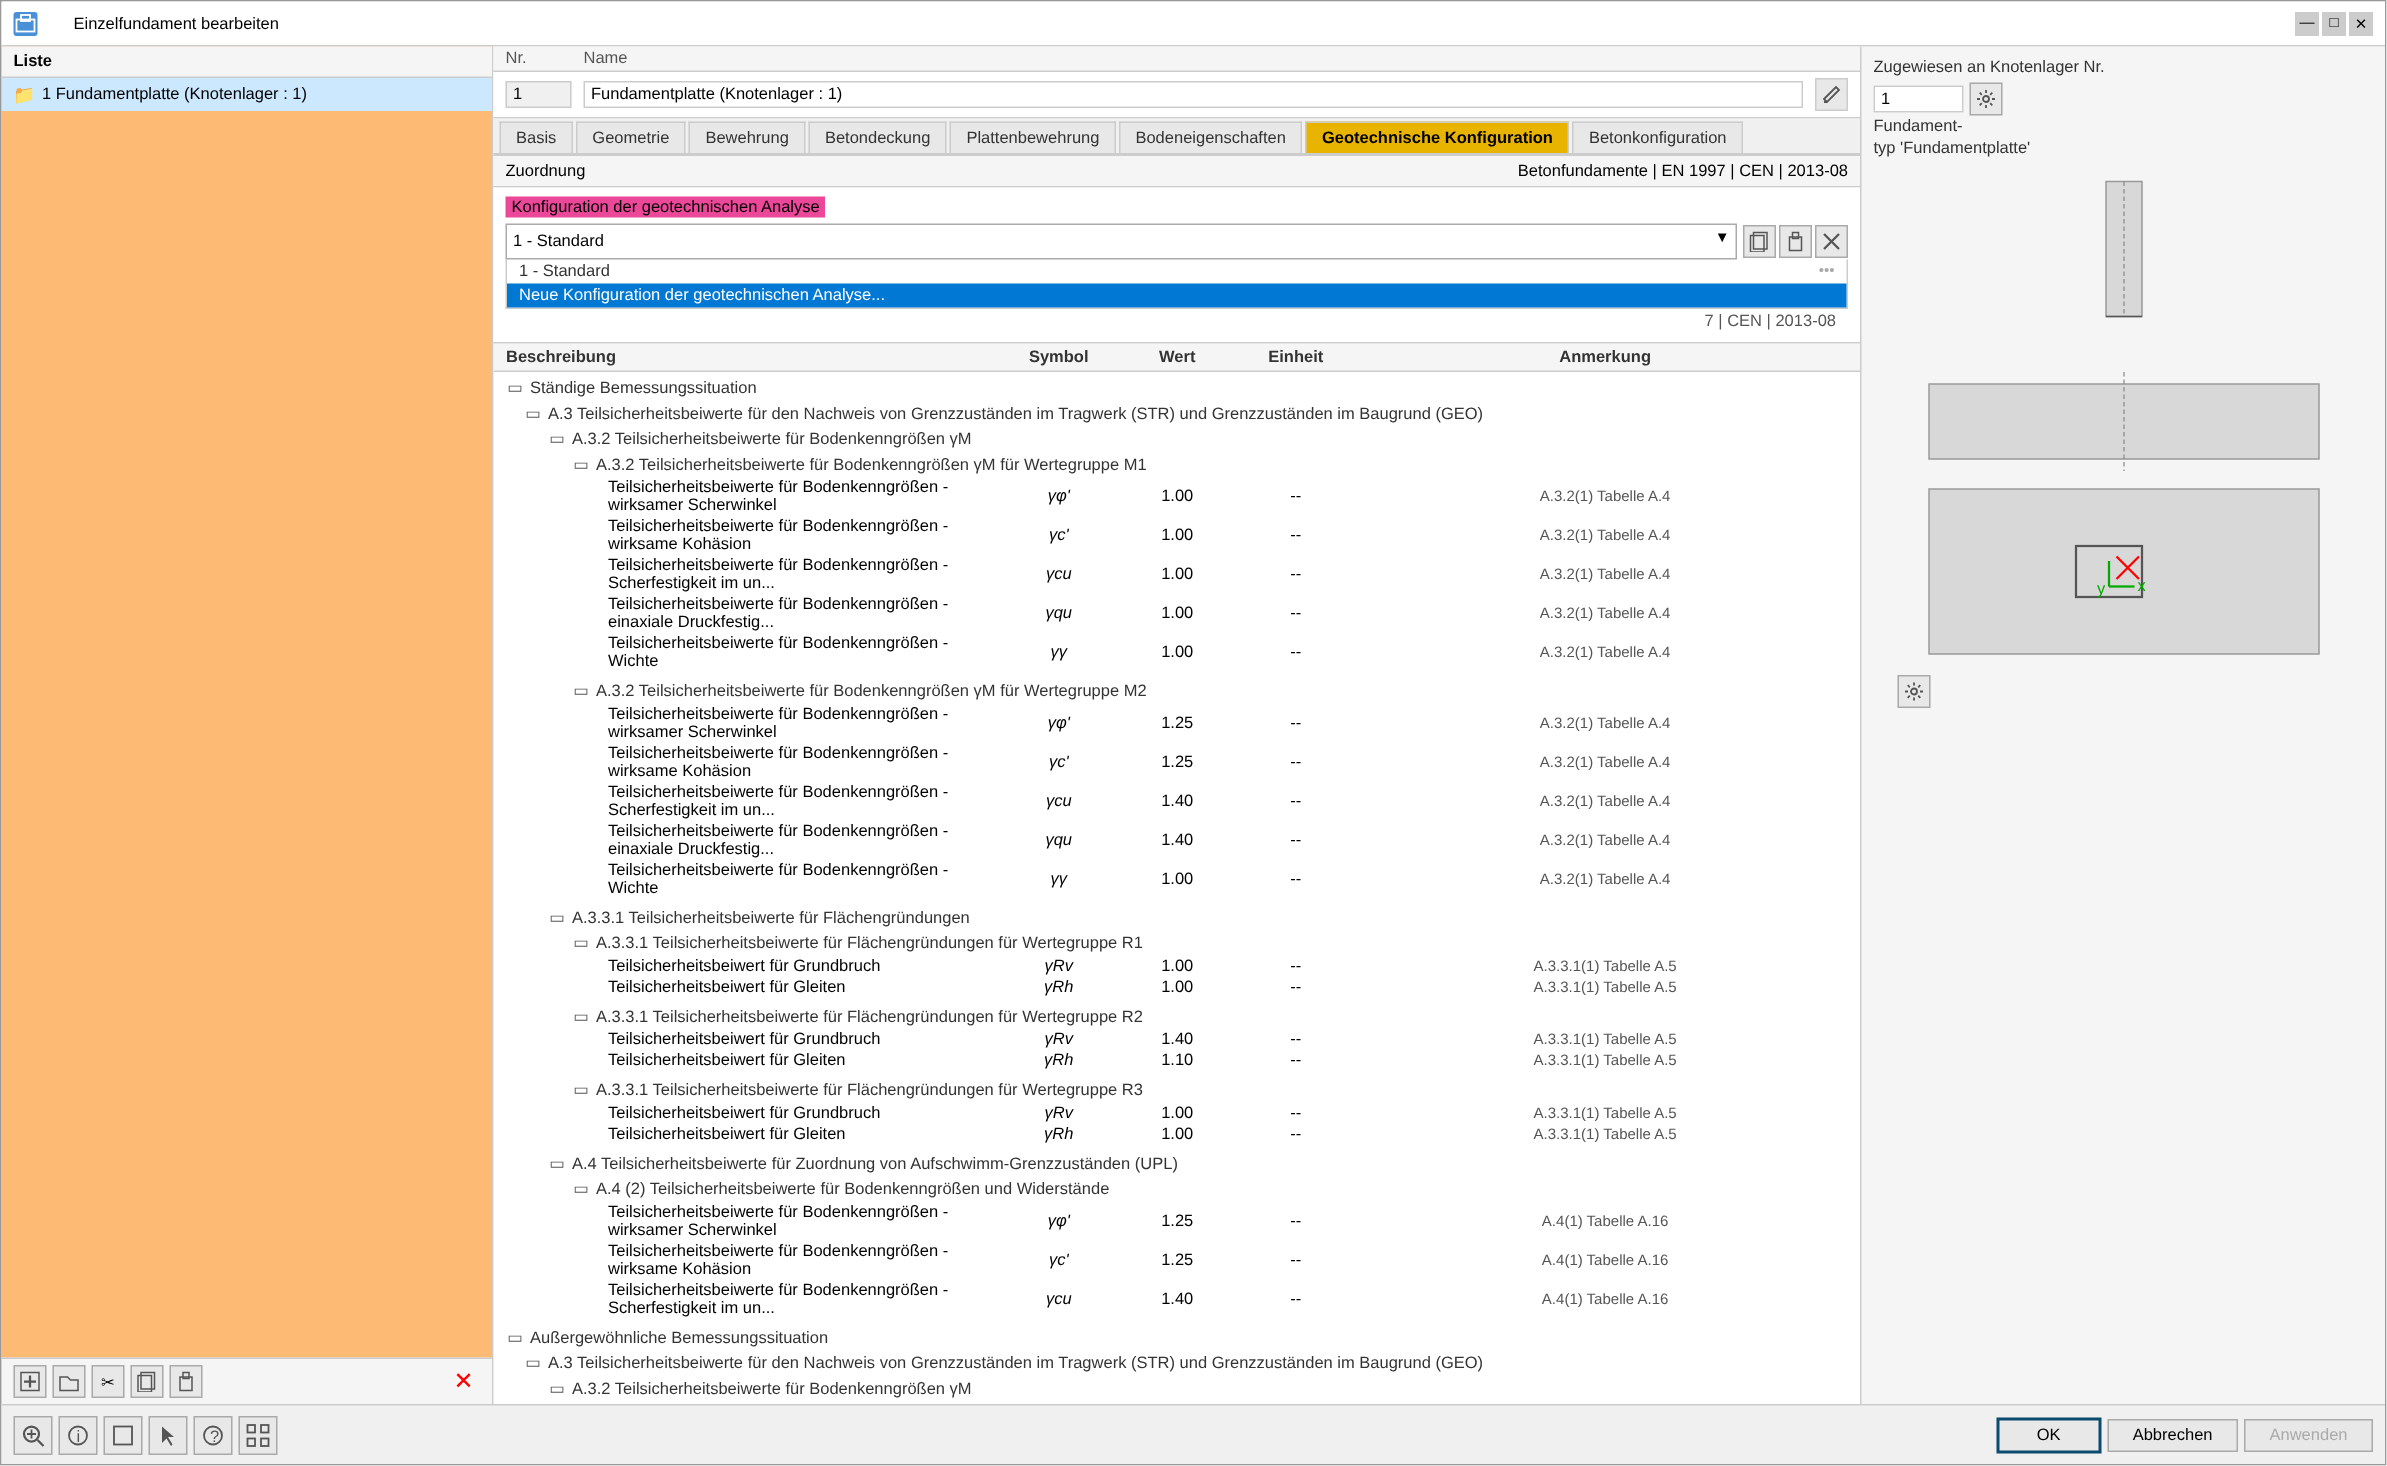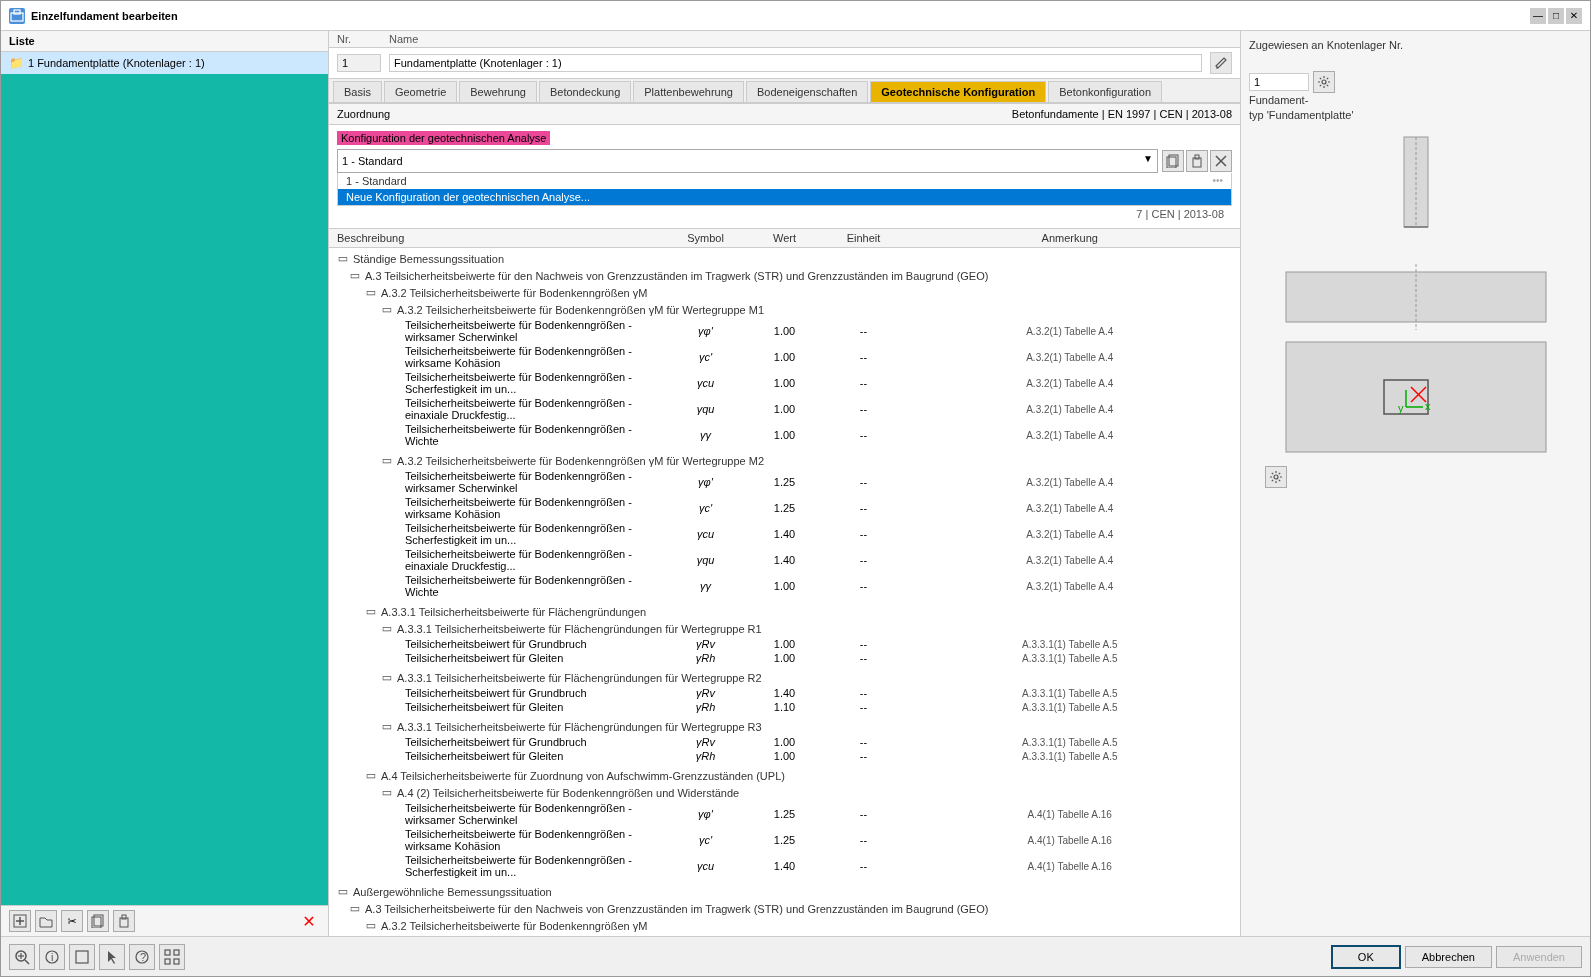--- a/index.html
+++ b/index.html
@@ -1,31 +1,31 @@
 <!DOCTYPE html>
 <html><head>
   <meta charset="utf-8">
   <style>
     * { box-sizing: border-box; margin: 0; padding: 0; font-family: 'Segoe UI', Arial, sans-serif; font-size: 11px; }
     body { background: #f0f0f0; width: 1591px; height: 977px; overflow: hidden; }
     
     
     .window { width: 1591px; height: 977px; background: #f0f0f0; border: 1px solid #999; display: flex; flex-direction: column; }
     .title-bar { background: #fff; height: 30px; display: flex; align-items: center; padding: 0 8px; border-bottom: 1px solid #ccc; justify-content: space-between; }
-    .title-bar-left { display: flex; align-items: center; gap: 6px; font-size: 12px; font-weight: bold; }
+    .title-bar-left { display: flex; align-items: center; gap: 24px; font-size: 12px; }
     .title-bar-icon { width: 16px; height: 16px; background: #4a90d9; border-radius: 2px; display: flex; align-items: center; justify-content: center; color: white; font-size: 9px; font-weight: bold; }
     .title-bar-controls { display: flex; gap: 2px; }
     .title-btn { width: 16px; height: 16px; background: #ccc; border: none; cursor: pointer; font-size: 10px; display: flex; align-items: center; justify-content: center; }
     .title-btn.close { background: #ccc; }
     
     
     .main-content { display: flex; flex: 1; overflow: hidden; }
     
     
-    .left-panel { width: 328px; background: #14b8a6; border-right: 1px solid #ccc; display: flex; flex-direction: column; }
+    .left-panel { width: 328px; background: #fdba74; border-right: 1px solid #ccc; display: flex; flex-direction: column; }
     .left-panel-header { padding: 4px 8px; font-weight: bold; background: #f5f5f5; border-bottom: 1px solid #ccc; }
     .left-panel-item { padding: 4px 8px; display: flex; align-items: center; gap: 4px; background: #cce8ff; color: #000; }
     .left-panel-item .folder-icon { color: #f0a000; font-size: 12px; }
     .left-panel-bottom { margin-top: auto; padding: 4px 8px; display: flex; gap: 4px; border-top: 1px solid #ccc; background: #f5f5f5; }
     .icon-btn { width: 22px; height: 22px; background: #e8e8e8; border: 1px solid #aaa; cursor: pointer; display: flex; align-items: center; justify-content: center; font-size: 11px; }
     .icon-btn.red { color: red; border: none; background: transparent; font-size: 16px; }
     
     
     .middle-panel { flex: 1; display: flex; flex-direction: column; background: #fff; }
     
@@ -45,21 +45,21 @@
     
     
     .config-section { padding: 6px 8px; background: #fff; }
     .config-label { background: #ec4899; display: inline-block; padding: 1px 4px; font-size: 11px; margin-bottom: 4px; }
     .config-dropdown-row { display: flex; align-items: center; gap: 4px; }
     .config-icons { display: flex; gap: 2px; }
     .config-icon-btn { width: 22px; height: 22px; border: 1px solid #aaa; background: #e8e8e8; cursor: pointer; display: flex; align-items: center; justify-content: center; font-size: 12px; }
     
     
     .table-area { flex: 1; overflow: auto; border-top: 1px solid #ccc; }
-    .table-header { display: grid; grid-template-columns: 1fr 80px 70px 80px 1fr; padding: 3px 8px; background: #f5f5f5; border-bottom: 1px solid #ccc; font-weight: normal; color: #333; gap: 4px; }
+    .table-header { display: grid; grid-template-columns: 1fr 80px 70px 80px 1fr; padding: 3px 8px; background: #f5f5f5; border-bottom: 1px solid #ccc; font-weight: bold; color: #333; gap: 4px; }
     .table-header span { text-align: center; }
     .table-header span:first-child { text-align: left; }
     
     
     .tree-container { padding: 2px 0; }
     .tree-section { padding: 2px 8px; display: flex; align-items: center; gap: 4px; color: #333; font-size: 11px; }
     .tree-section.level0 { font-weight: normal; }
     .tree-section.level1 { padding-left: 20px; }
     .tree-section.level2 { padding-left: 36px; }
     .tree-section.level3 { padding-left: 52px; }
@@ -459,21 +459,21 @@
             
             
           </div>
 
         </div>
       </div>
     </div>
 
     <div class="right-panel">
 
-      <div style="font-size:11px; color:#333; margin-bottom:20px;">
+      <div style="font-size:11px; color:#333; margin-bottom:4px;">
         <span>Zugewiesen an Knotenlager Nr.</span>
       </div>
       <div class="zugewiesen-row">
         <input class="zugewiesen-input" type="text" value="1" style="">
         <button class="gear-btn">
           <svg width="14" height="14" viewBox="0 0 14 14">
               <circle cx="7" cy="7" r="2" fill="none" stroke="#555" stroke-width="1.2"></circle>
               <path d="M7 1v2M7 11v2M1 7h2M11 7h2M2.8 2.8l1.4 1.4M9.8 9.8l1.4 1.4M2.8 11.2l1.4-1.4M9.8 4.2l1.4-1.4" stroke="#555" stroke-width="1.2"></path>
             </svg>
         </button>

